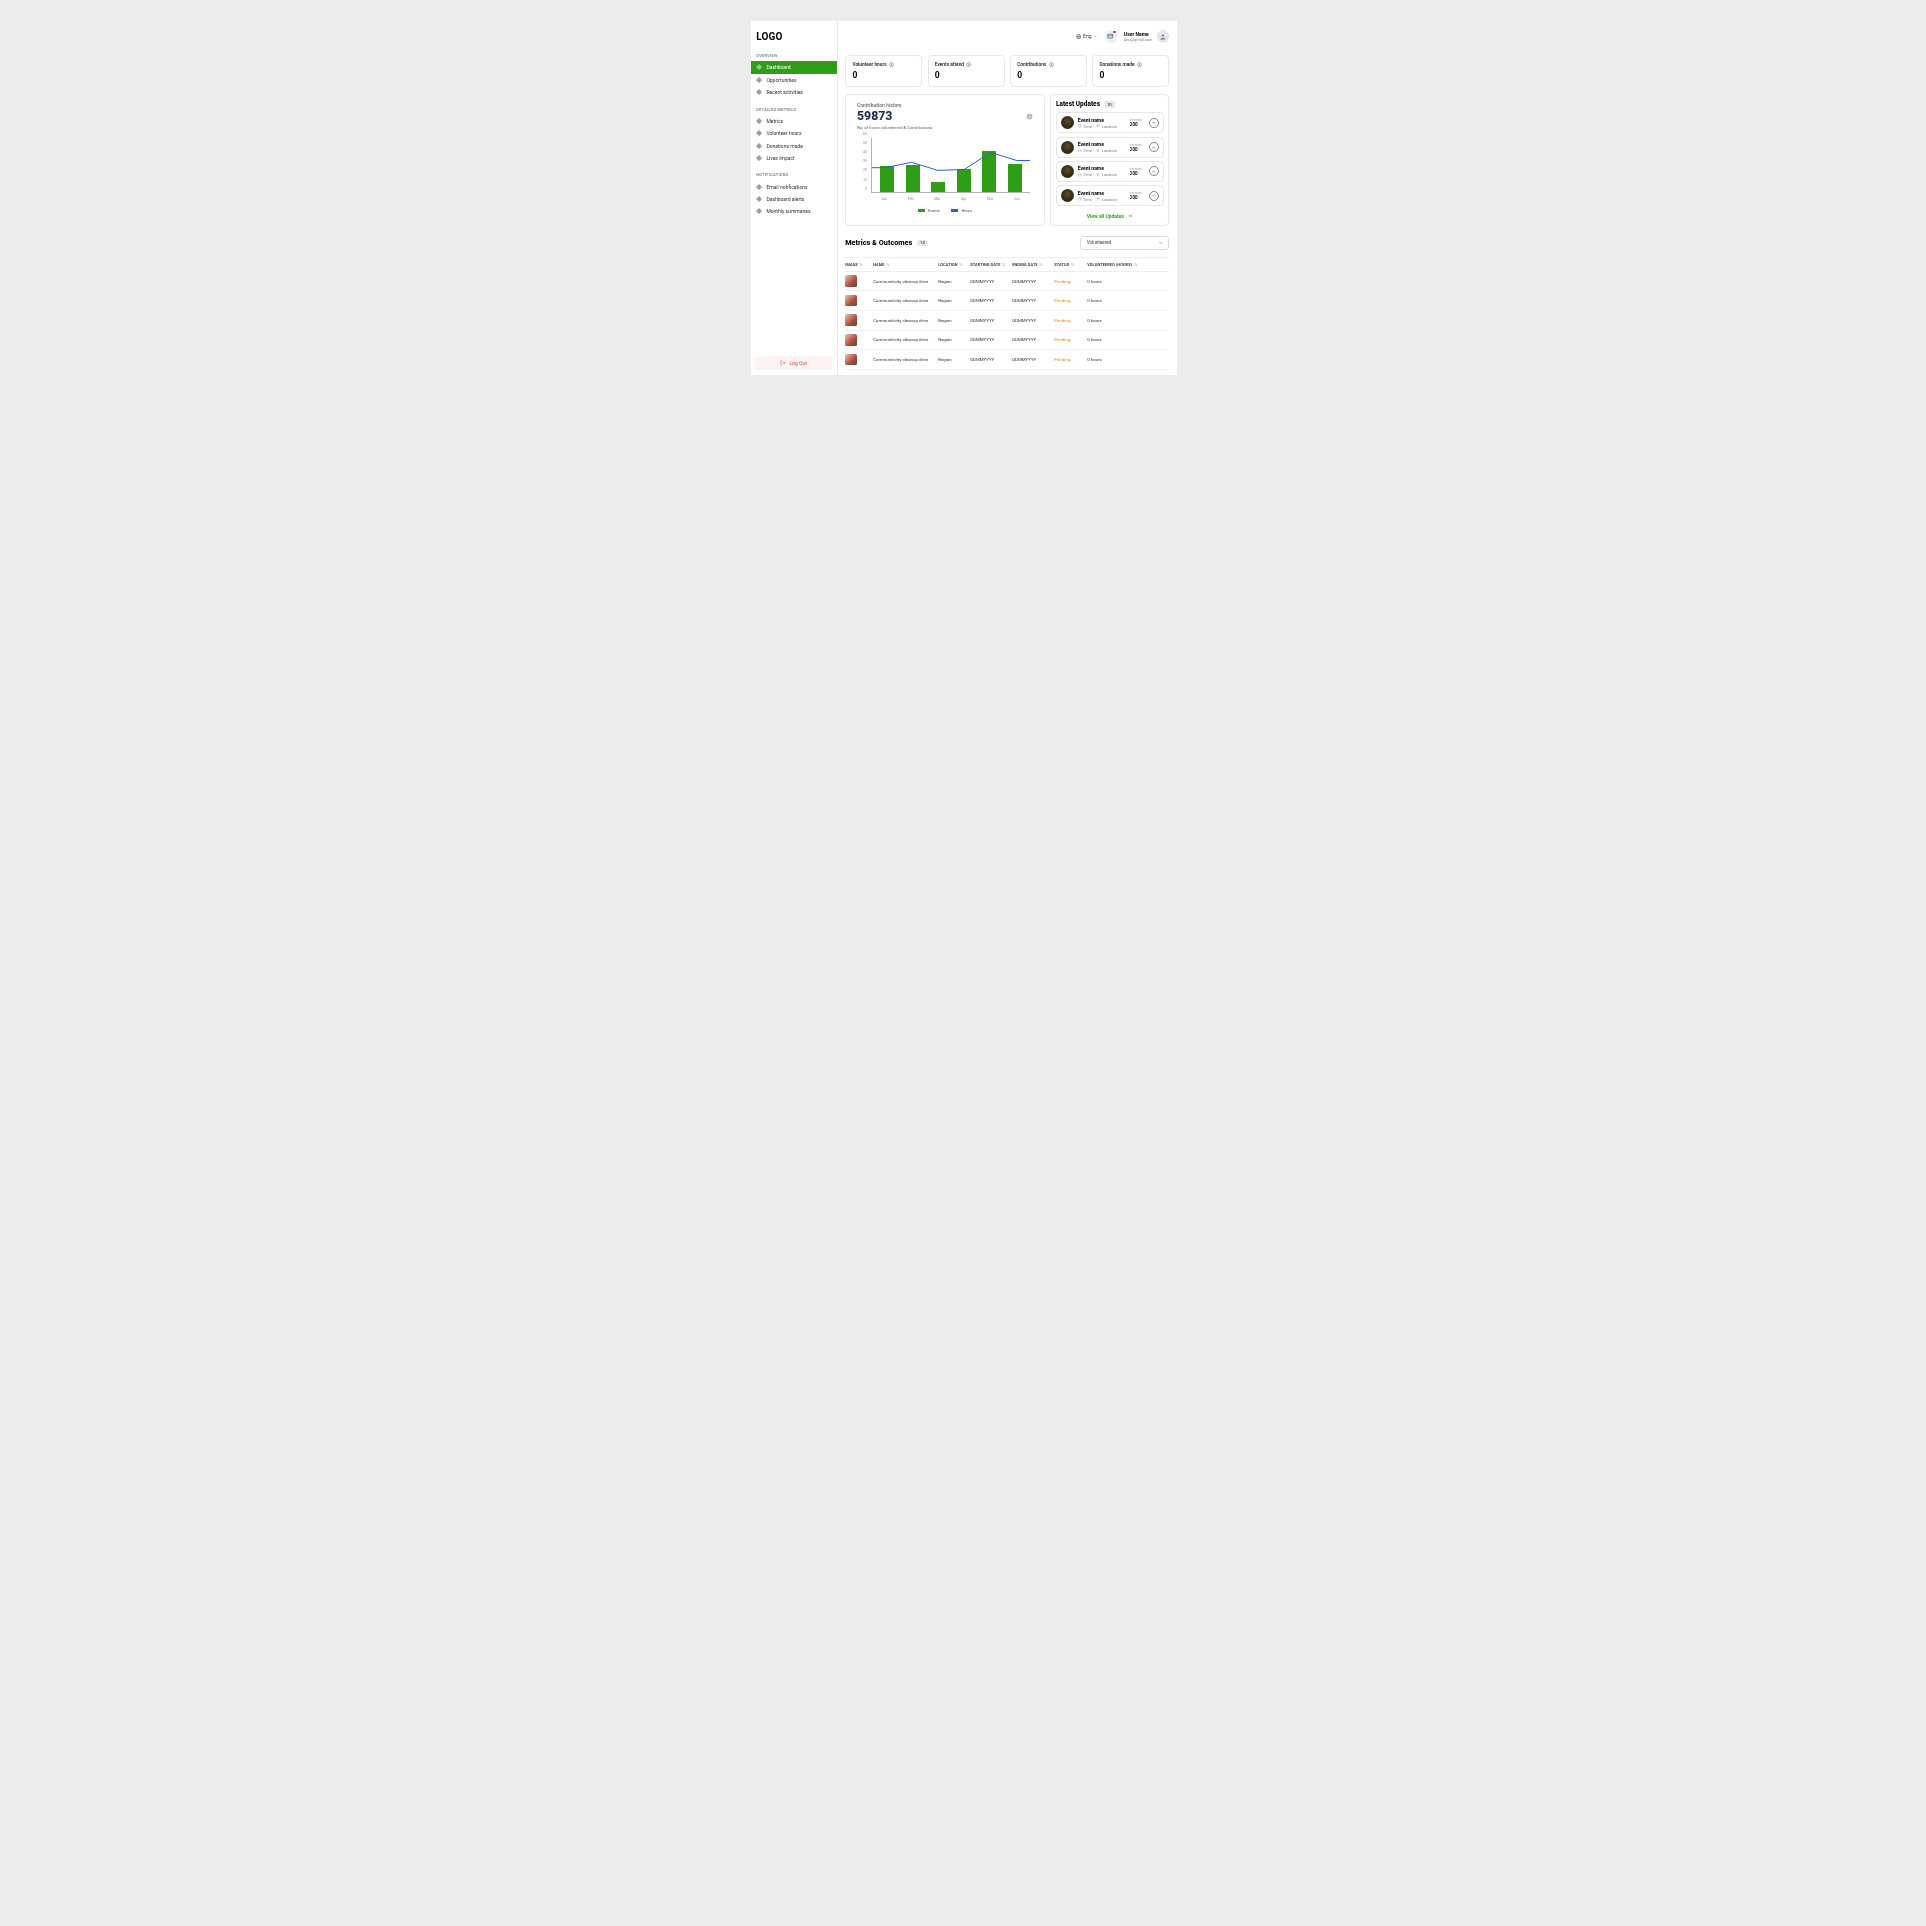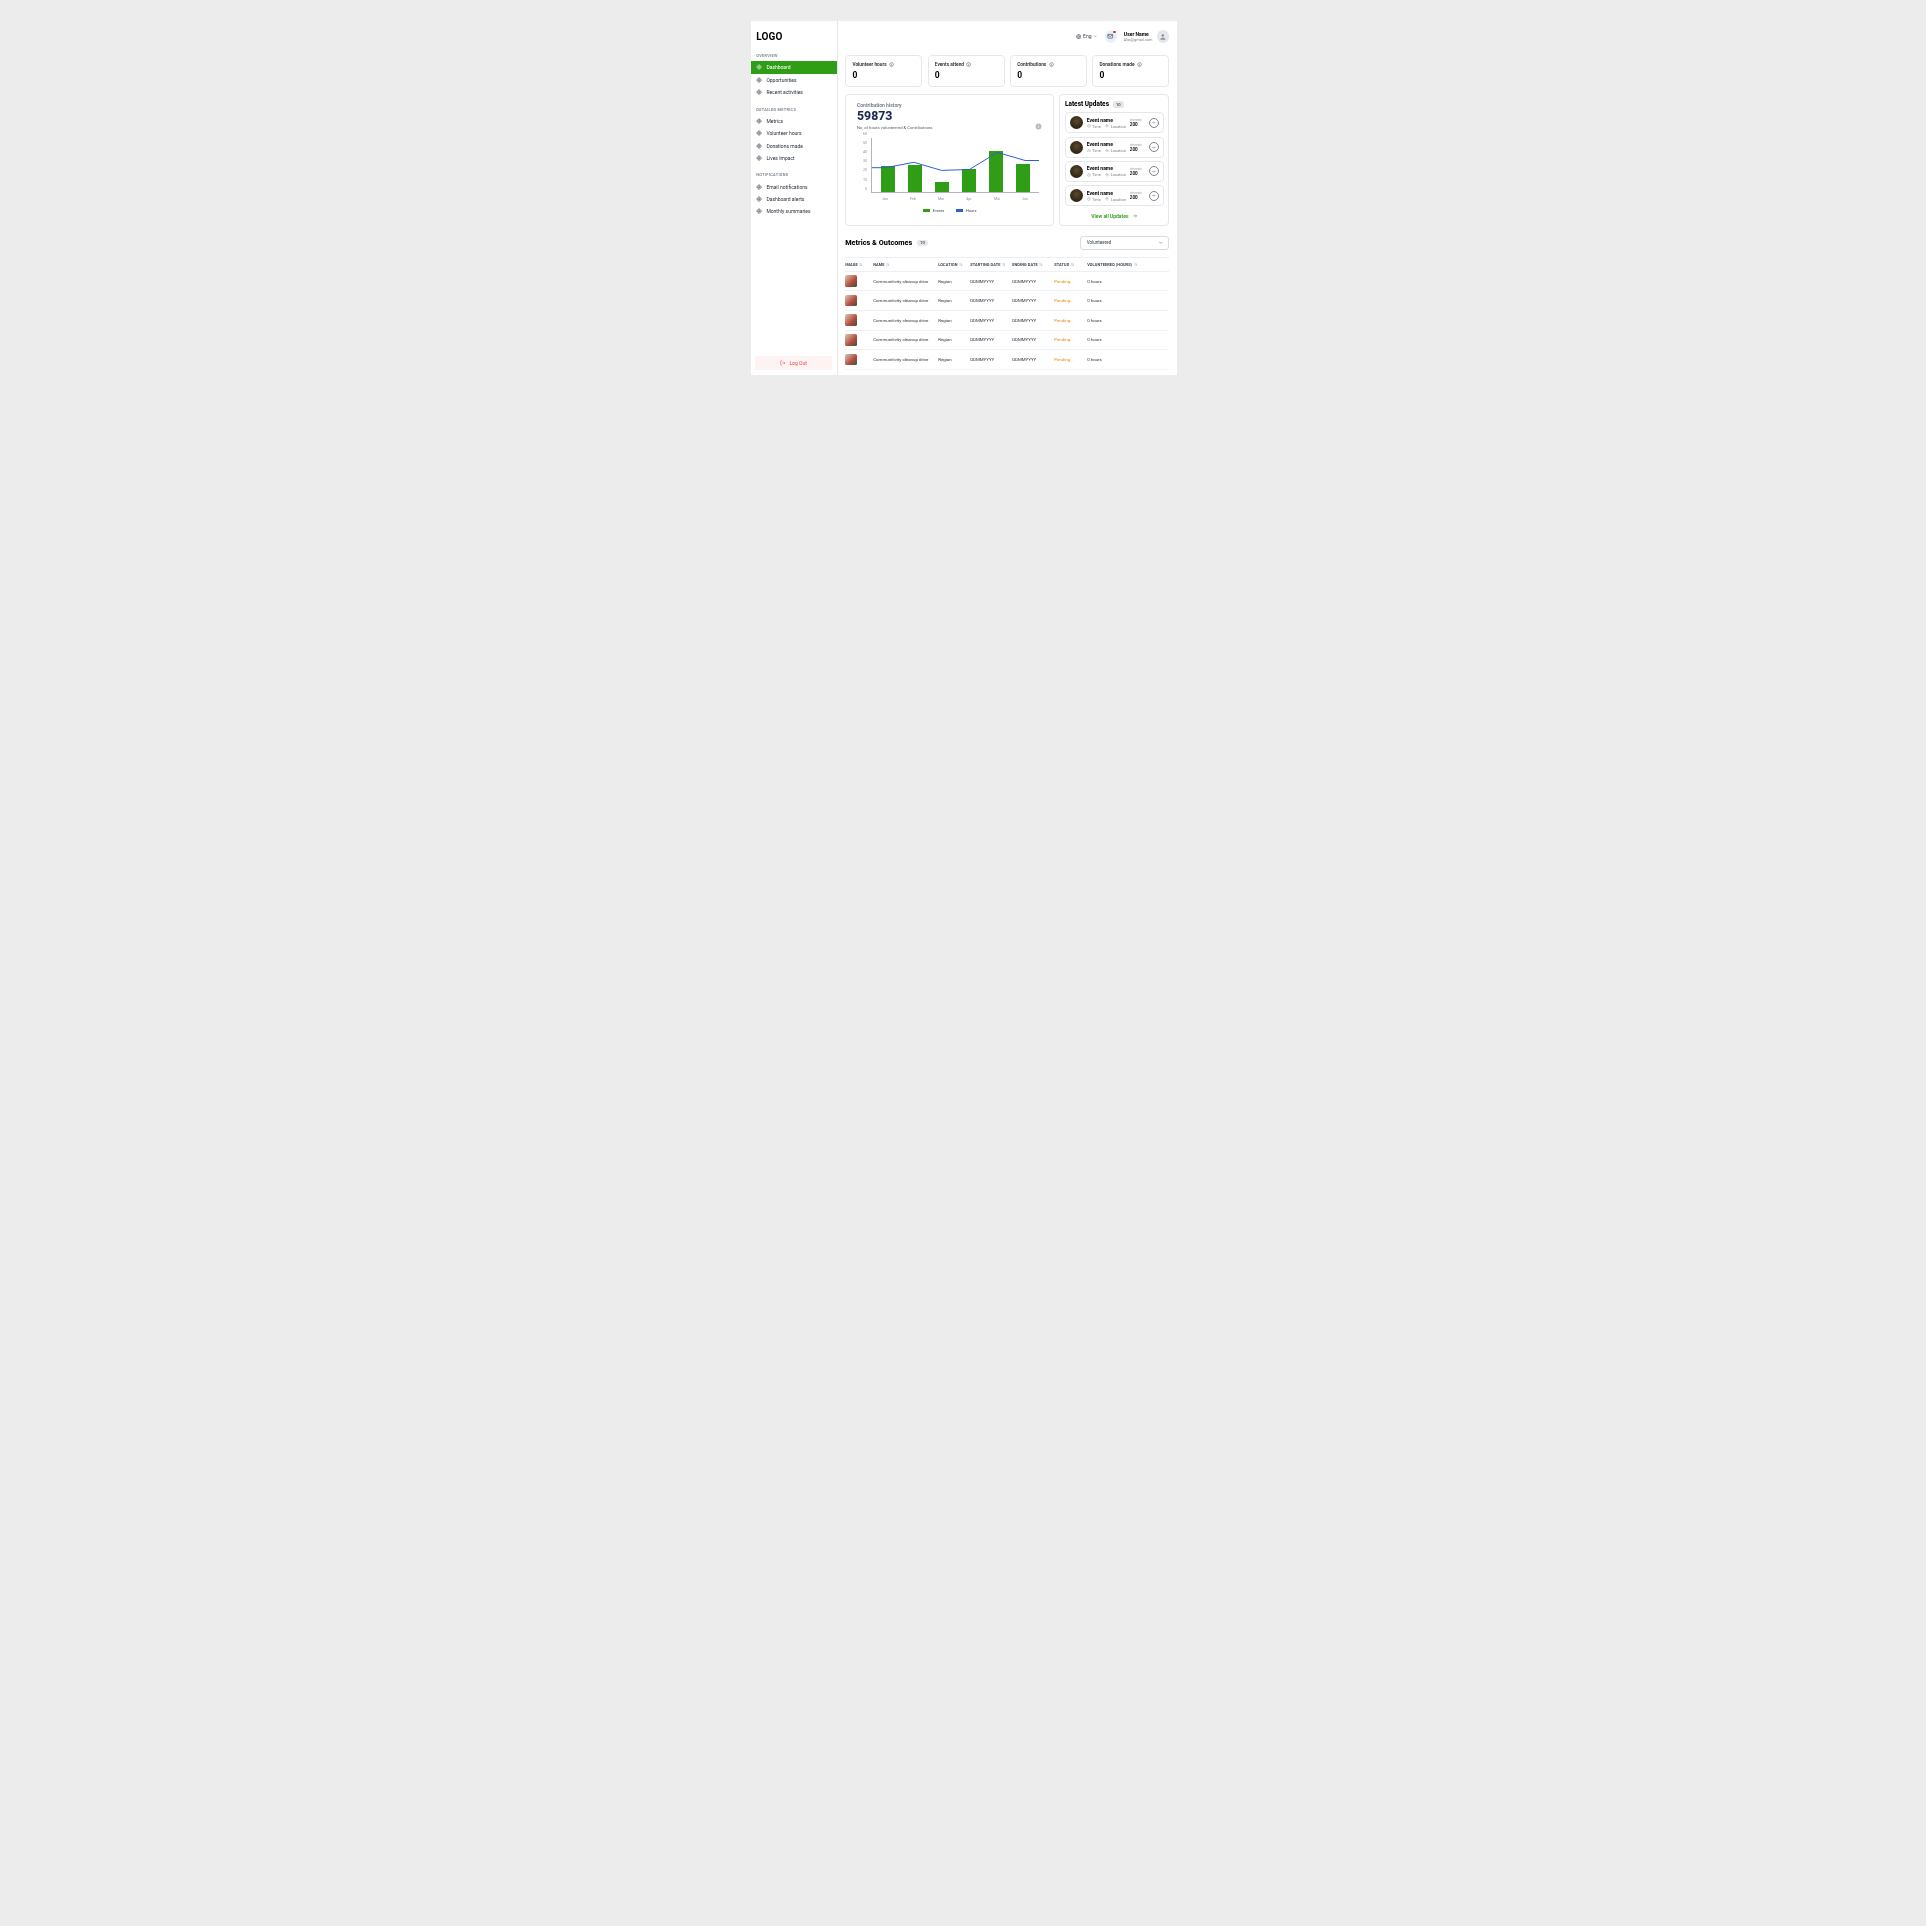--- a/index.html
+++ b/index.html
@@ -46,21 +46,21 @@
 .y-tick { position: absolute; right: 2.3px; font-size: 3.5px; color: #8a929d; transform: translateY(-50%); }
 .bars { position: absolute; left: 0; right: 0; bottom: 0; top: 0; display: flex; align-items: flex-end; justify-content: space-around; padding: 0 2.3px; }
 .bar { width: 14px; background: #2f9e16; }
 svg.line-svg { position: absolute; left: 0; top: 0; width: 100%; height: 100%; overflow: visible; pointer-events: none; }
 .x-labels { position: absolute; left: 14px; right: 3.1px; bottom: 0; height: 8.5px; display: flex; justify-content: space-around; }
 .x-label { font-size: 3.5px; color: #8a929d; width: 14px; text-align: center; padding-top: 3.1px; }
 .legend { display: flex; gap: 11.6px; margin-top: 5.4px; justify-content: center; align-items: center; }
 .legend-item { display: flex; align-items: center; gap: 3.1px; font-size: 3.9px; color: #464e59; }
 .legend-swatch { width: 7px; height: 3.1px; }
 
-.updates-panel { width: 110px; padding: 5.4px 4.6px; }
+.updates-panel { width: 119px; padding: 5.4px 4.6px; }
 .updates-head { display: flex; align-items: center; gap: 3.9px; margin-bottom: 3.9px; }
 .updates-title { font-size: 6.5px; font-weight: 800; }
 .badge { background: #e5e7eb; color: #4e565f; font-size: 4.2px; font-weight: 600; border-radius: 2.3px; padding: 0.8px 3.1px; }
 .update-item { display: flex; align-items: center; gap: 3.9px; border: 0.4px solid #e5e7eb; border-radius: 3.9px; padding: 3.1px 3.9px; margin-bottom: 3.1px; cursor: pointer; }
 .uimg { width: 13px; height: 13px; border-radius: 50%; background: radial-gradient(circle at 50% 40%, #5b4a2c, #1a1308); }
 .uinfo { flex: 1; }
 .uname { font-size: 5px; font-weight: 700; }
 .umeta { display: flex; gap: 4.6px; font-size: 3.9px; color: #79828d; margin-top: 0.8px; }
 .umeta span { display: inline-flex; align-items: center; gap: 1.5px; }
 .uintr { text-align: left; margin-right: 3.1px; }
@@ -297,21 +297,21 @@
                 <path d="M12 7.5h.01M11 11h1v5h1"></path>
               </svg>
             </span>
           </div>
           <div class="card-value">0</div>
         </div>
       </div>
 
     <div class="row2">
       <div class="panel history-panel">
-        <div style="display:flex;align-items:flex-end">
+        <div style="display:flex;align-items:center">
           <div style="flex:1">
             <div class="history-title">Contribution history</div>
             <div class="history-big">59873</div>
             <div class="history-sub">No, of hours volunteered &amp; Contributions</div>
           </div>
           <span>
             <svg width="7" height="7" viewBox="0 0 24 24" fill="#b6bcc4">
                 <circle cx="12" cy="12" r="10"></circle>
                 <rect x="11" y="10" width="2" height="7" fill="#fff"></rect>
                 <rect x="11" y="6" width="2" height="2" fill="#fff"></rect>

